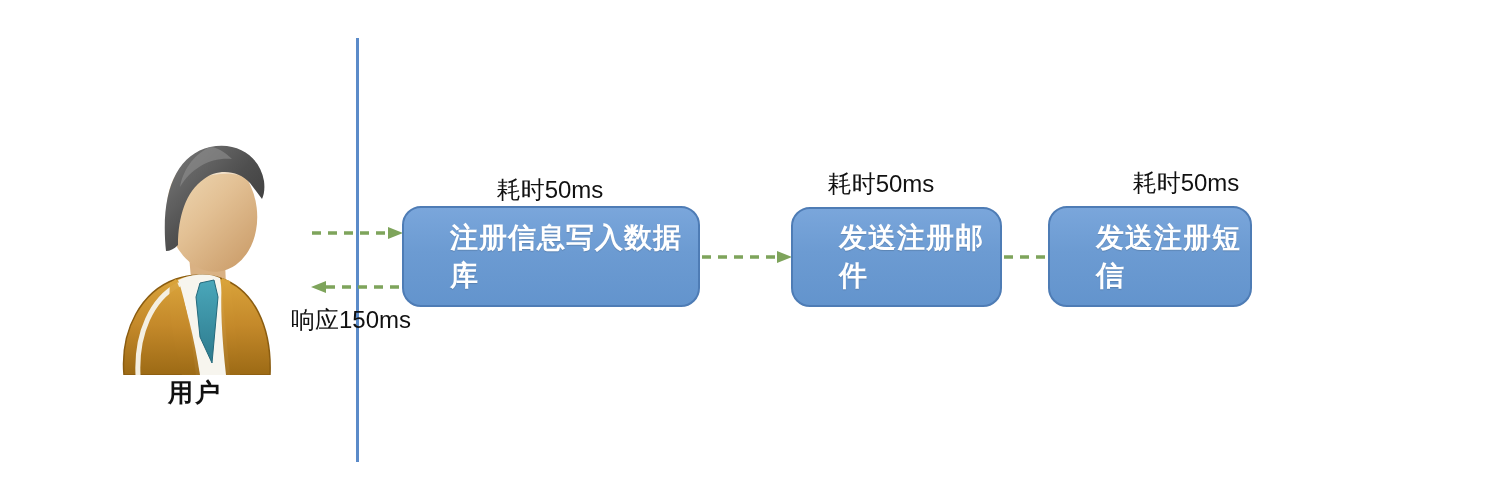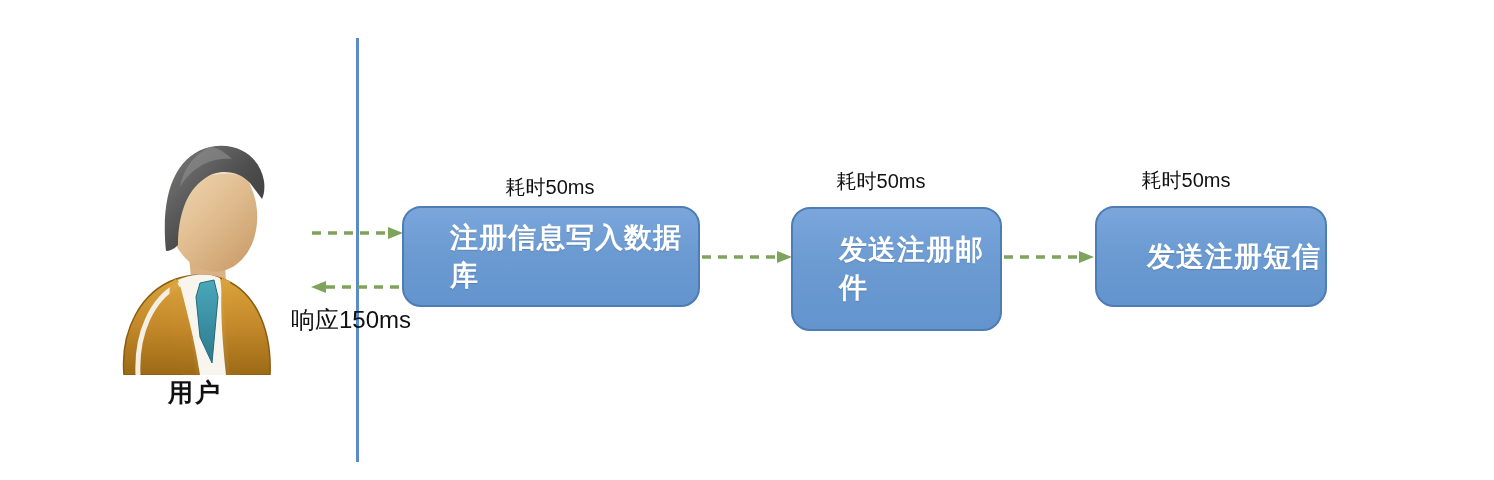--- a/index.html
+++ b/index.html
@@ -21,25 +21,25 @@
     box-sizing:border-box;
     border:2px solid #4e7cb5;
     border-radius:19px;
     background:linear-gradient(180deg,#7aa6db 0%,#6c9bd2 45%,#6394cd 100%);
     display:flex;align-items:center;justify-content:center;
     color:#ffffff;font-weight:bold;font-size:28px;letter-spacing:1px;
     text-shadow:0 1px 1px rgba(0,0,0,0.15);
     padding-left:46px;
   }
   #box-1{left:402px;top:206px;width:298px;height:101px;}
-  #box-2{left:791px;top:207px;width:211px;height:124px;}
-  #box-3{left:1095px;top:206px;width:232px;height:101px;}
+  #box-2{left:791px;top:207px;width:211px;height:100px;}
+  #box-3{left:1048px;top:206px;width:204px;height:101px;}
   
   .duration-label{
-    font-size:20px;color:#111;white-space:nowrap;
+    font-size:24px;color:#111;white-space:nowrap;
     transform:translateX(-50%);
   }
   #dur-1{left:550px;top:174px;}
   #dur-2{left:881px;top:168px;}
   #dur-3{left:1186px;top:167px;}
   .response-label{
     left:291px;top:304px;font-size:24px;color:#111;white-space:nowrap;text-align:right;
   }
   .actor-label{
     left:168px;top:376px;font-size:25px;color:#111;font-weight:bold;

